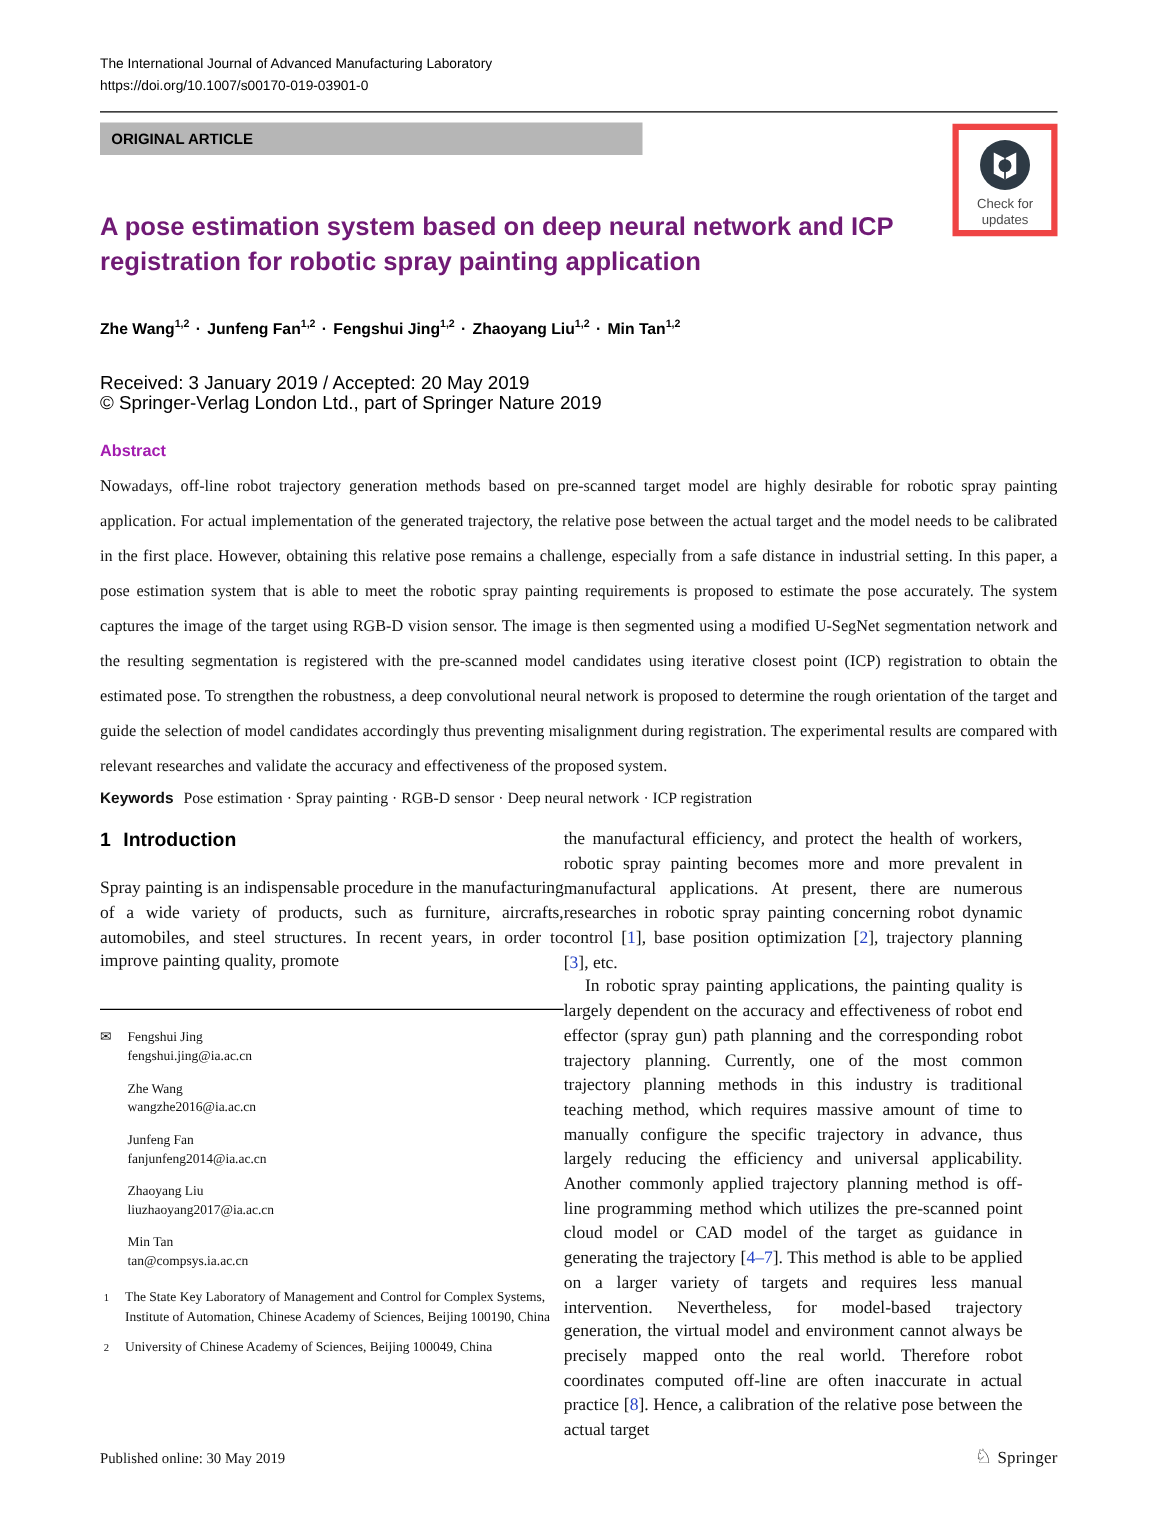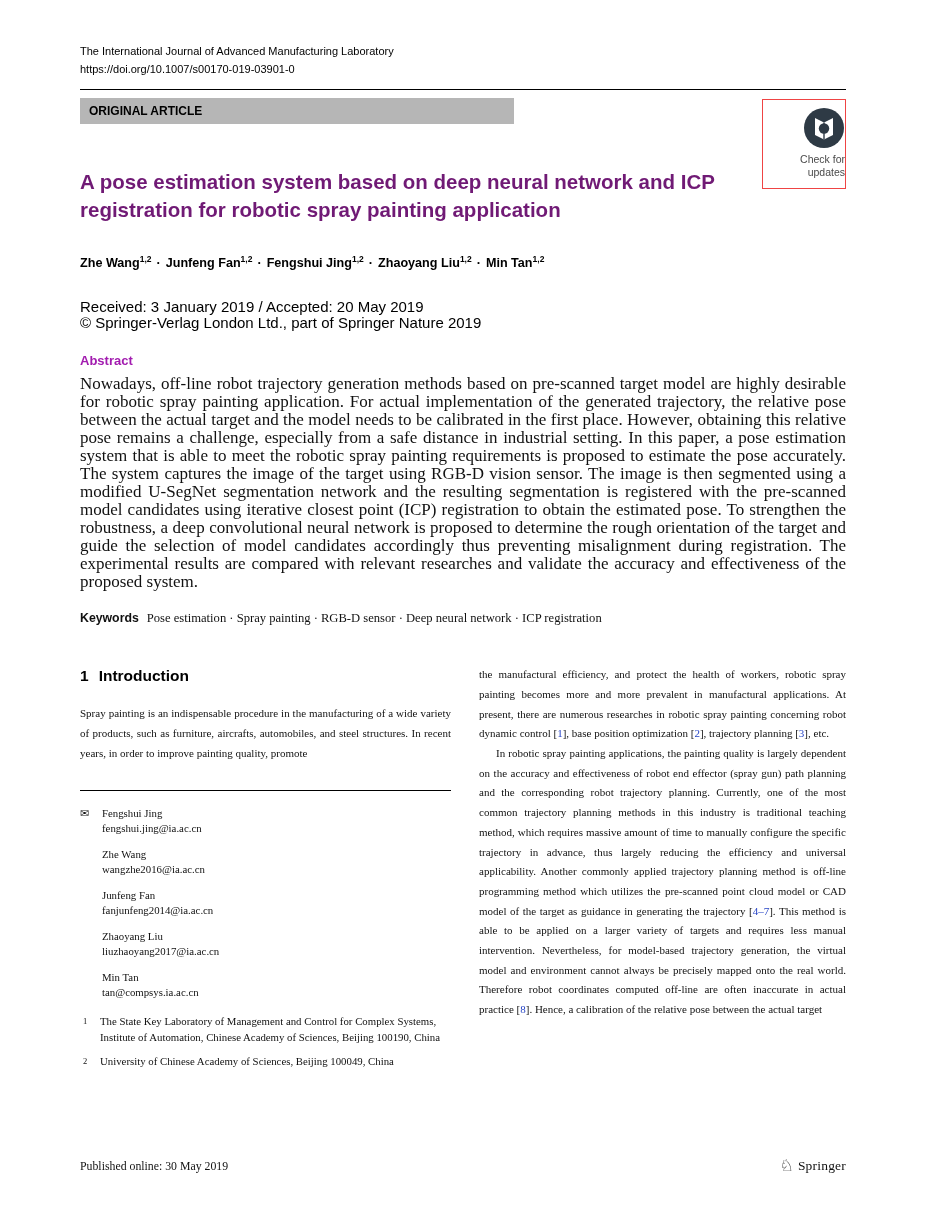--- a/index.html
+++ b/index.html
@@ -26,22 +26,22 @@
     display: inline-block;
     width: 434px; background: #b6b6b6;
     font-family: "Liberation Sans", sans-serif;
     font-weight: bold; font-size: 12px; color: #000;
     padding: 6px 0 6px 9px;
   }
   
   .check-badge {
     position: absolute; top: 99px; right: 79px;
     width: 84px; height: 90px;
-    border: 1px solid #ef4444; background: #fff;
-    display: flex; flex-direction: column; align-items: flex-end;
+    border: 5px solid #ef4444; background: #fff;
+    display: flex; flex-direction: column; align-items: center;
     padding-top: 7px; cursor: pointer;
   }
   .check-badge .txt {
     font-family: "Liberation Sans", sans-serif;
     font-size: 10.5px; line-height: 12.5px; color: #4a4a4a; text-align: center;
   }
   .check-badge svg { margin-bottom: 4px; }
   
   .article-title {
     font-family: "Liberation Sans", sans-serif;
@@ -61,42 +61,42 @@
     font-size: 15px; line-height: 15.5px; color: #000;
   }
   
   .abstract-heading {
     margin-top: 23px;
     font-family: "Liberation Sans", sans-serif;
     font-weight: bold; font-size: 13px; color: #a21caf;
   }
   .abstract-text {
     margin-top: 7px;
-    font-size: 17px; line-height: 18px;
+    font-size: 13px; line-height: 28px;
     text-align: justify;
   }
   .keywords {
-    margin-top: 20px; font-size: 12.6px;
+    margin-top: 4px; font-size: 12.6px;
   }
   .keywords .kw-label {
     font-family: "Liberation Sans", sans-serif;
     font-weight: bold; font-size: 12.3px; margin-right: 8px;
   }
   
-  .columns { display: flex; gap: 28px; margin-top: 39px; }
+  .columns { display: flex; margin-top: 16px; }
   .col-left { width: 371px; }
   .col-right { width: 367px; }
   .section-heading {
     font-family: "Liberation Sans", sans-serif;
     font-weight: bold; font-size: 15.5px; color: #000;
     margin: 2px 0 19px 0;
   }
   .section-heading .sec-num { margin-right: 10px; }
   .body-par {
-    font-size: 11px; line-height: 19.7px; text-align: justify; margin: 0;
+    font-size: 14px; line-height: 19.7px; text-align: justify; margin: 0;
   }
   .body-par + .body-par { text-indent: 17px; }
   .cite { color: #2543c6; }
   
   .footnotes {
     margin-top: 27px; border-top: 1px solid #000; padding-top: 15px;
     font-size: 10.8px; line-height: 15px;
   }
   .corr-entry { position: relative; padding-left: 22px; margin-bottom: 11px; }
   .corr-icon { position: absolute; left: 0; top: 0; font-size: 11px; }

